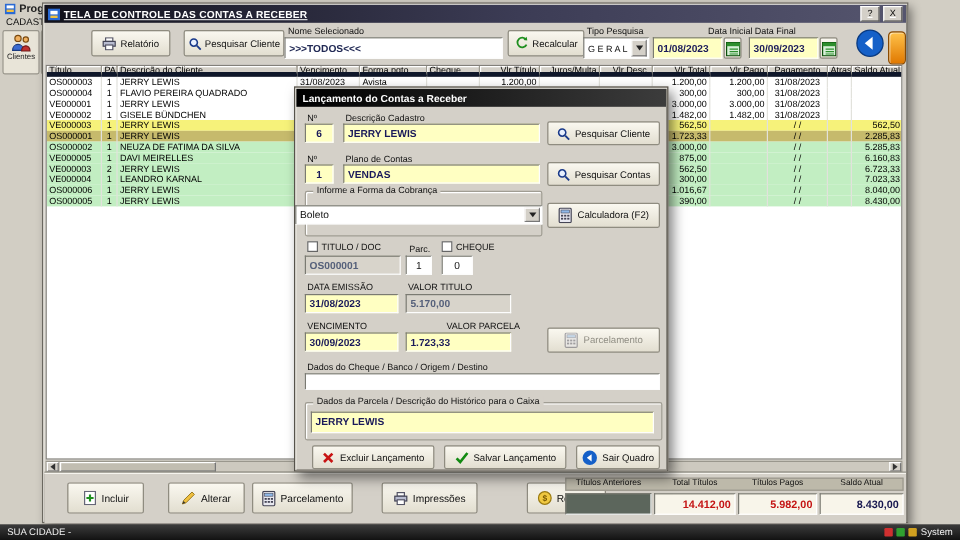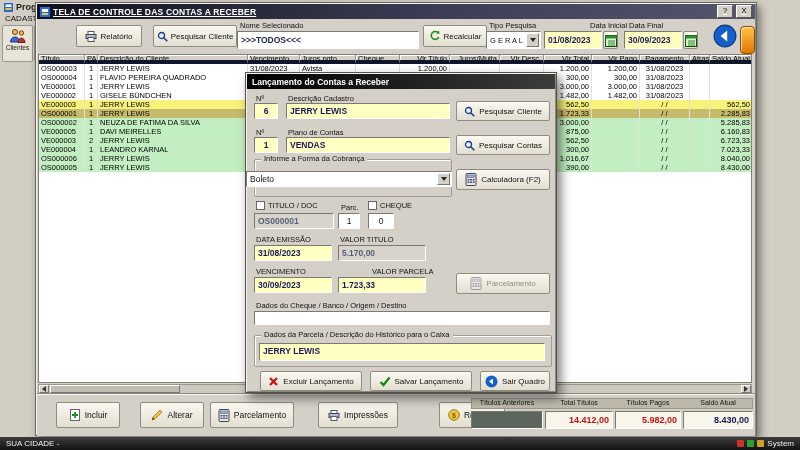--- a/index.html
+++ b/index.html
@@ -182,21 +182,21 @@
       </div>
       <div class="orange-btn" style="left:703px;top:7px;width:13px;height:26px;"></div>
     </div>
 
     <div class="grid">
       <div class="grow gh">
         <div class="gc c1">Título</div>
         <div class="gc c2">PA</div>
         <div class="gc c3">Descrição do Cliente</div>
         <div class="gc c4">Vencimento</div>
-        <div class="gc c5">Juros pgto</div>
+        <div class="gc c5">Forma pgto</div>
         <div class="gc c6">Cheque</div>
         <div class="gc c7">Vlr Título</div>
         <div class="gc c8">Juros/Multa</div>
         <div class="gc c9">Vlr Desc.</div>
         <div class="gc c10">Vlr Total</div>
         <div class="gc c11">Vlr Pago</div>
         <div class="gc c12">Pagamento</div>
         <div class="gc c13">Atraso</div>
         <div class="gc c14">Saldo Atual</div>
       </div>

